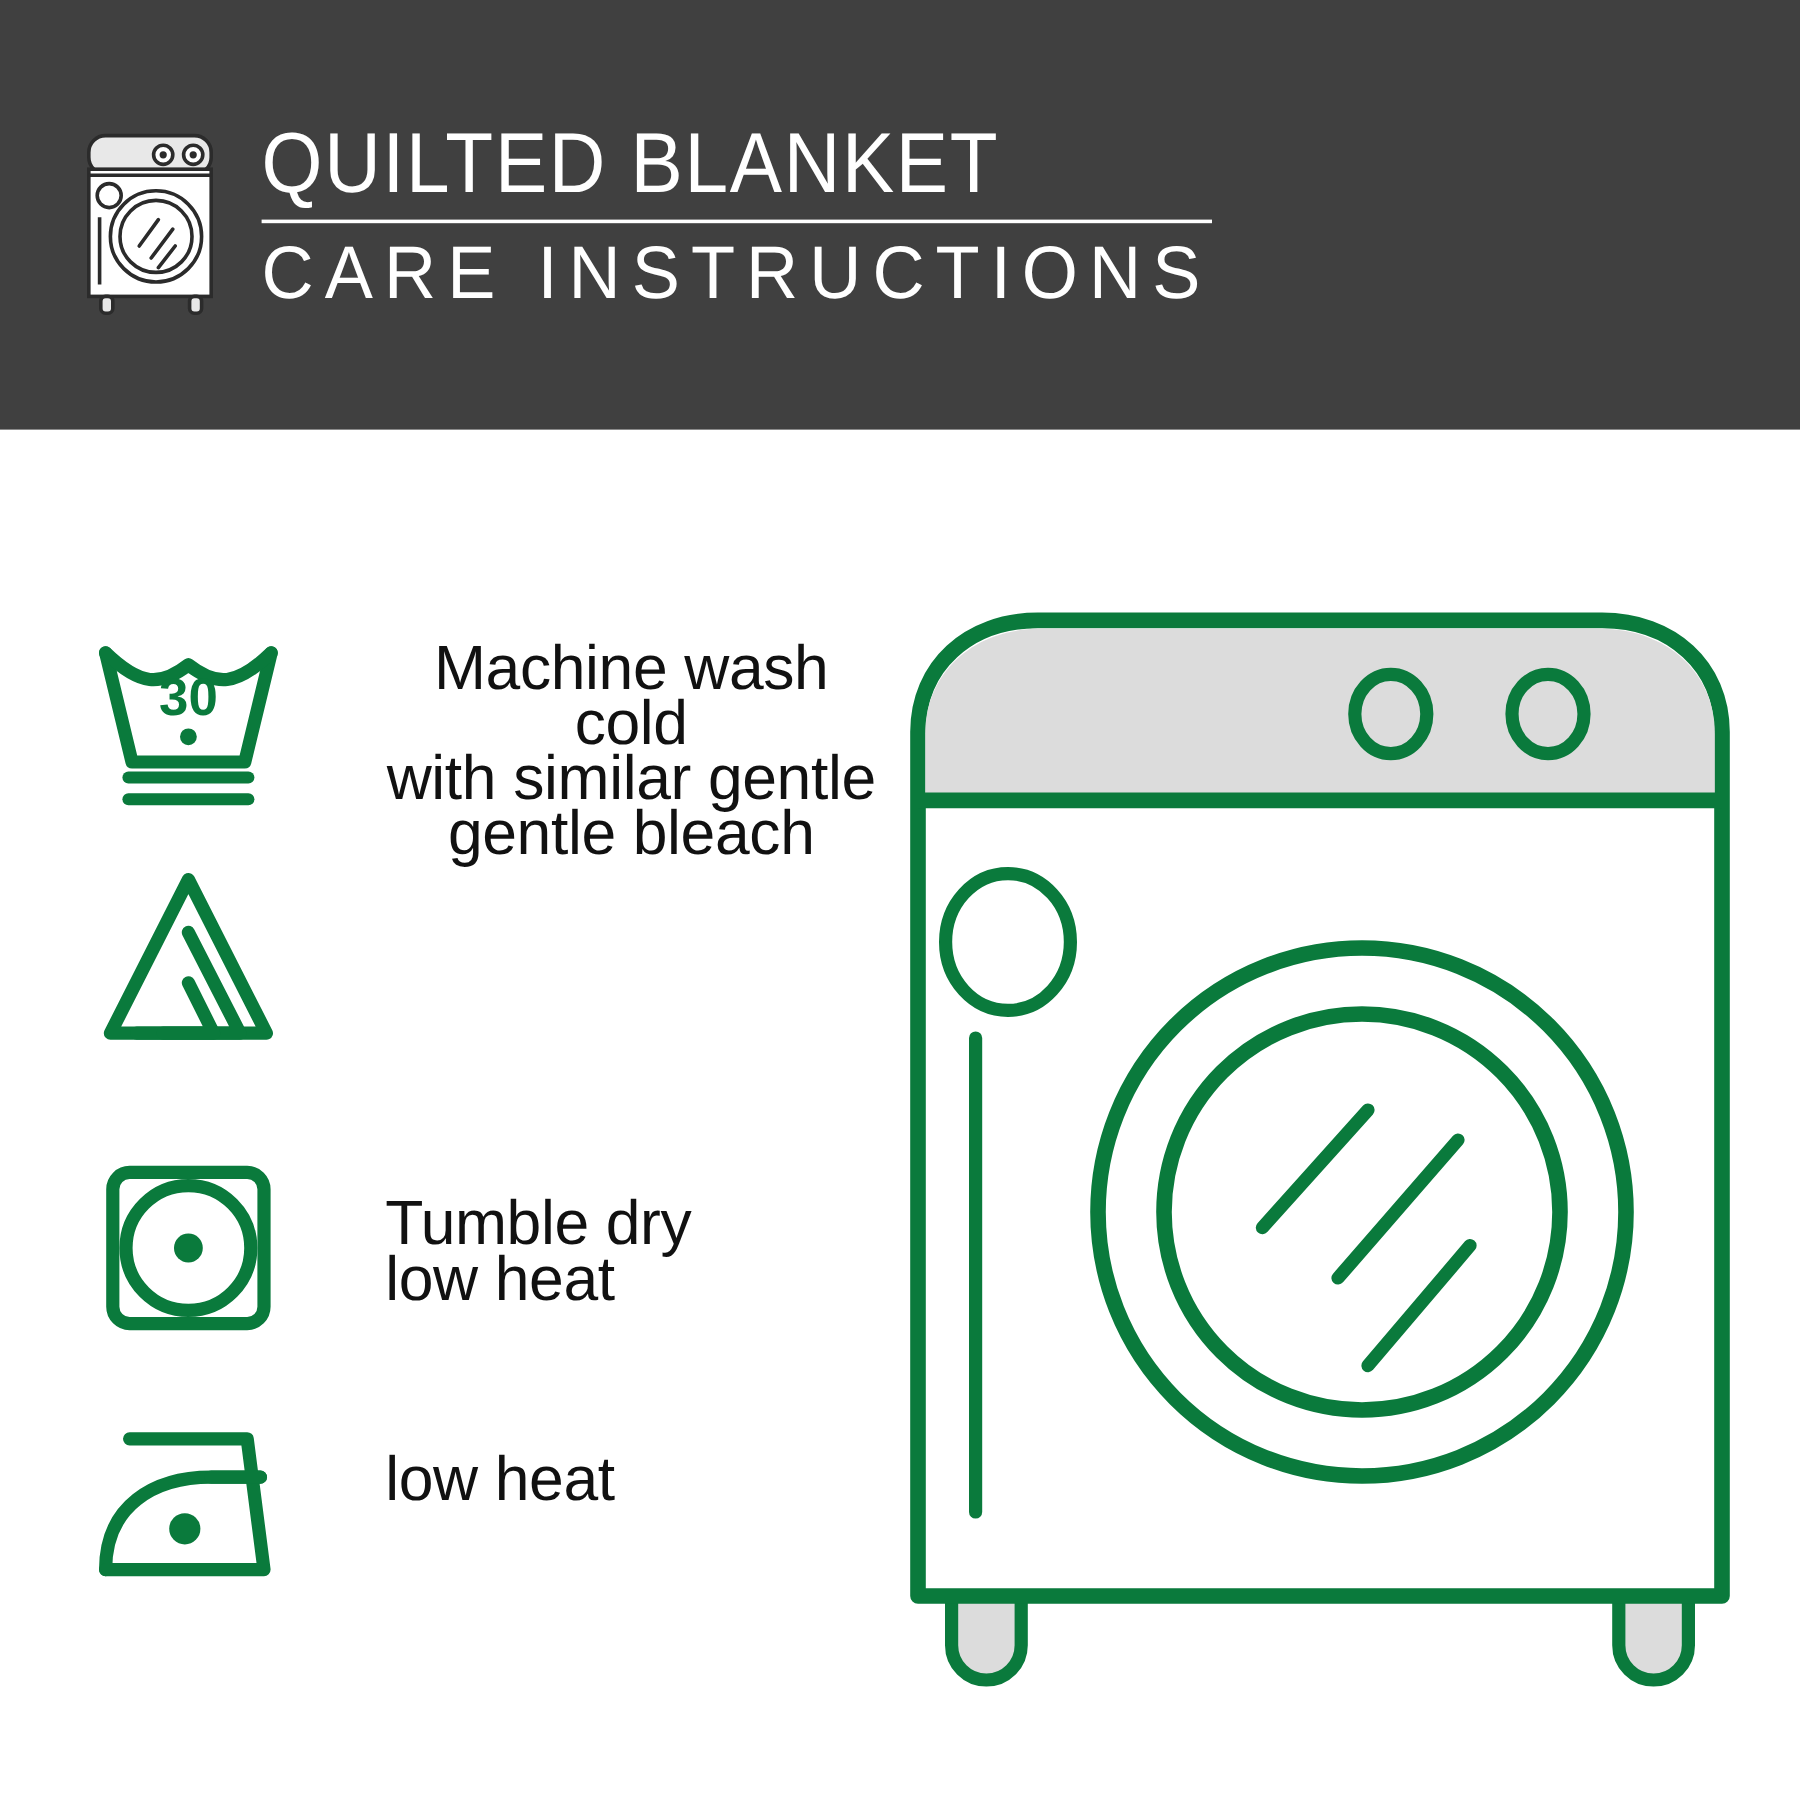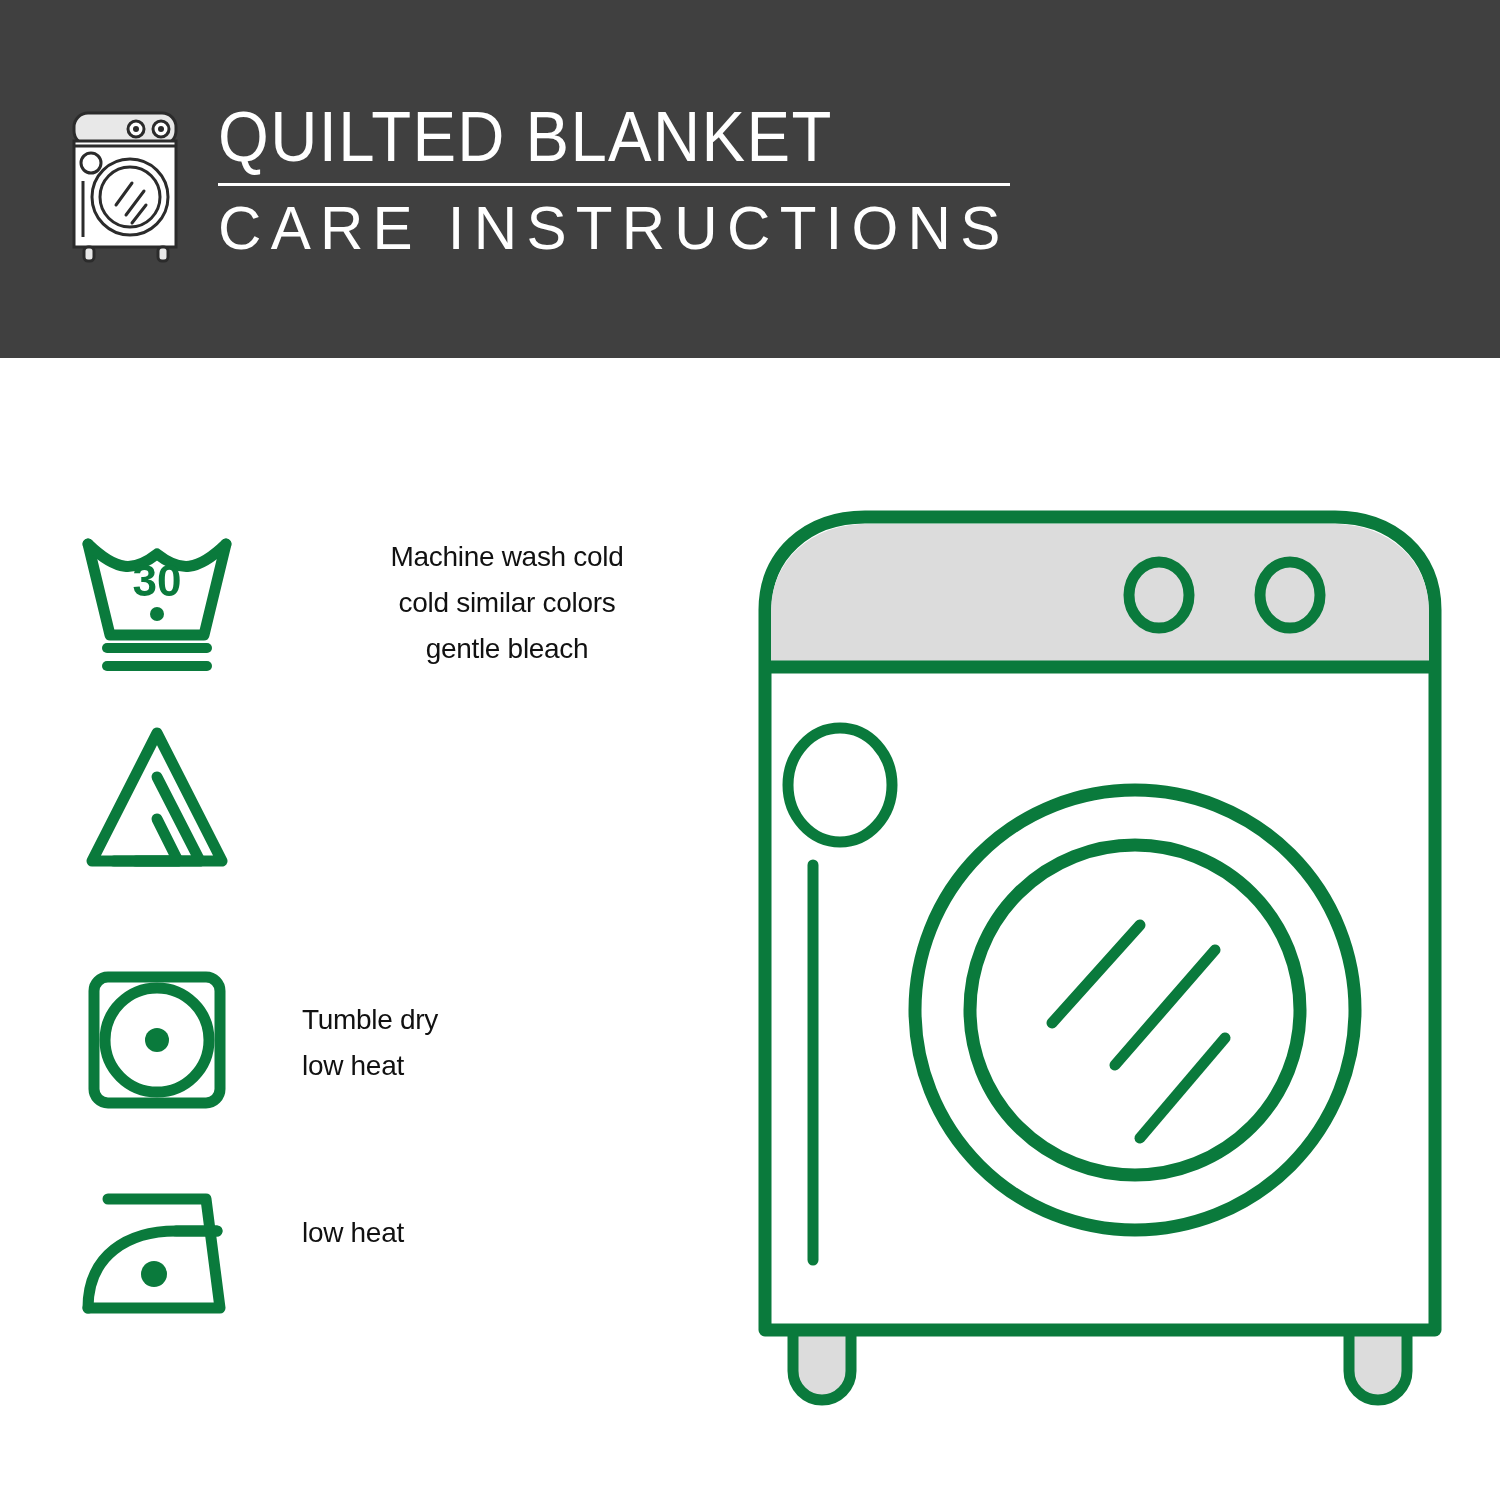--- a/index.html
+++ b/index.html
@@ -75,24 +75,24 @@
     position:absolute;
     left:72px;
     width:170px;
     height:170px;
     display:flex;
     align-items:center;
     justify-content:center;
   }
   .care-row .txt {
     position:absolute;
-    left:302px;
+    left:321px;
     width:410px;
     font-family:"Liberation Sans", sans-serif;
-    font-size:28px;
+    font-size:52px;
     line-height:46px;
     color:#111111;
     font-weight:400;
     letter-spacing:-0.3px;
   }
   .care-row .txt span { display:block; }
 
   #row-wash   { top:10px;  height:175px;text-align:center; }
   #row-bleach { top:215px; height:175px; }
   #row-dry    { top:455px; height:175px;padding-left:12px; }
@@ -164,21 +164,21 @@
           <path d="M16 34 C 45 62, 62 62, 85 44 C 108 62, 125 62, 154 34"></path>
         </g>
         <text x="85" y="86" text-anchor="middle" font-family="'Liberation Sans', sans-serif" font-size="44" font-weight="700" fill="#0a7a3c">30</text>
         <circle cx="85" cy="104" r="7" fill="#0a7a3c"></circle>
         <rect x="30" y="133" width="110" height="10" rx="5" fill="#0a7a3c"></rect>
         <rect x="30" y="151" width="110" height="10" rx="5" fill="#0a7a3c"></rect>
       </svg>
     </div>
     <div class="txt">
       <span>Machine wash cold</span>
-      <span>cold similar colors</span>
+      <span>with similar gentle</span>
       <span>gentle bleach</span>
     </div>
   </div>
 
   <div class="care-row" id="row-bleach">
     <div class="sym">
       <svg viewBox="0 0 170 170" width="170" height="170">
         <g fill="none" stroke="#0a7a3c" stroke-width="11" stroke-linecap="round" stroke-linejoin="round">
           <path d="M85 18 L150 146 L20 146 Z"></path>
           <path d="M85 62 L128 146 L42 146"></path>

